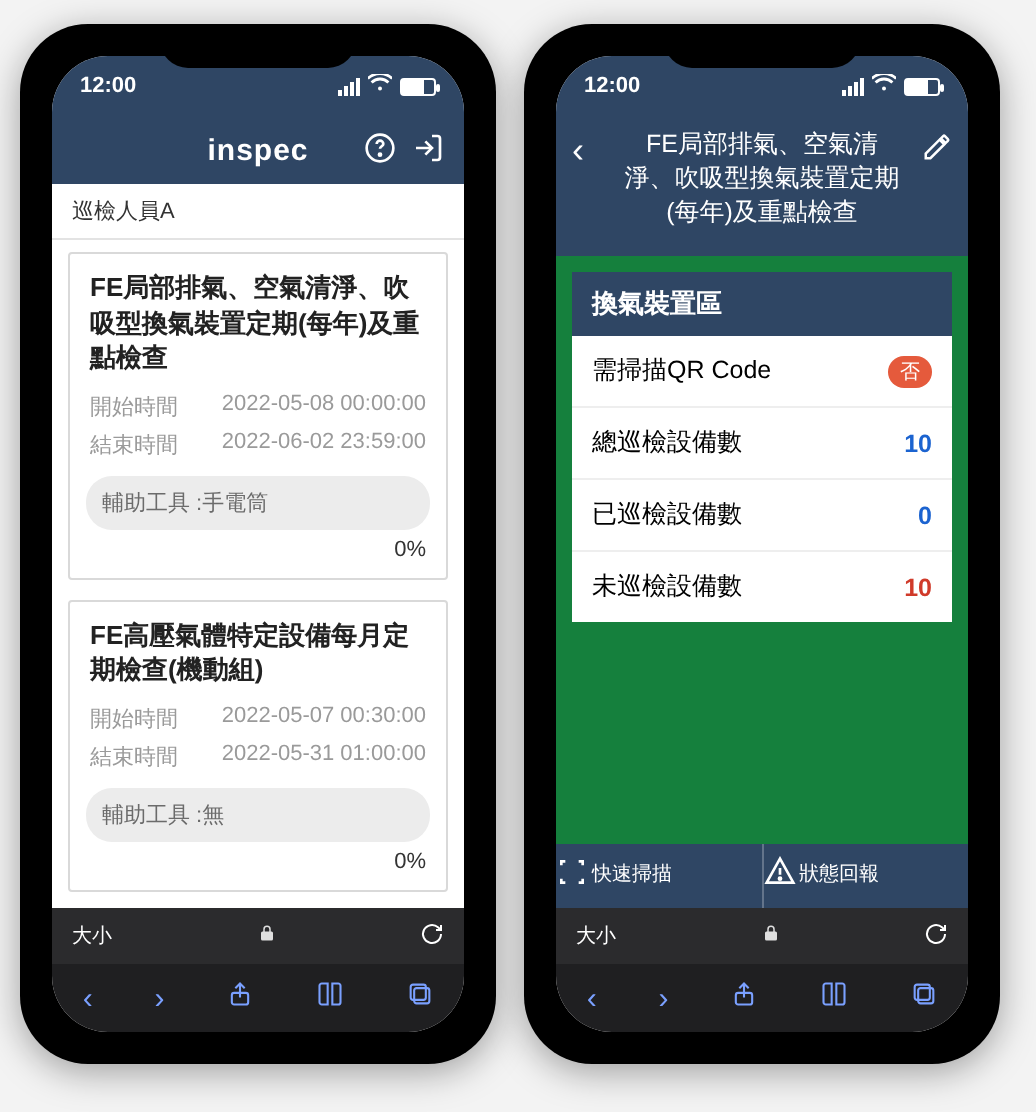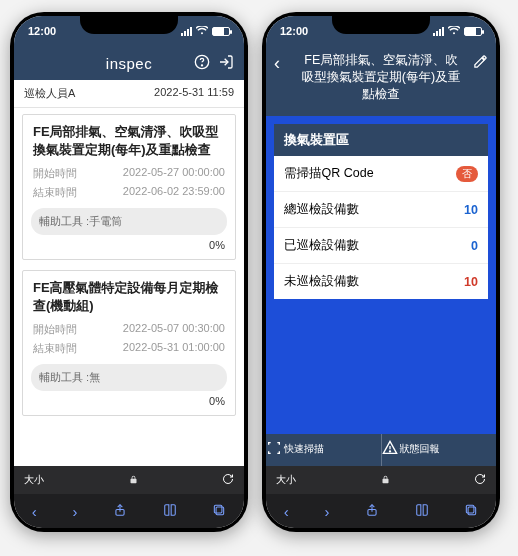--- a/index.html
+++ b/index.html
@@ -1,21 +1,21 @@
 <!DOCTYPE html>
 <html><head>
 <meta charset="utf-8">
 <style>
   * { box-sizing: border-box; margin: 0; padding: 0; font-family: -apple-system, "Helvetica Neue", Arial, "PingFang TC", "Microsoft JhengHei", sans-serif; }
   body { background: #f3f3f3; width: 518px; height: 556px; overflow: hidden; }
   .stage { display: flex; gap: 14px; padding: 12px 10px; }
   .phone {
     width: 238px; height: 520px;
     background: #000; border-radius: 34px;
-    padding: 4px; position: relative;
+    padding: 16px; position: relative;
     box-shadow: 0 4px 18px rgba(0,0,0,.35);
   }
   .screen {
     width: 100%; height: 100%;
     background: #fff; border-radius: 28px;
     overflow: hidden; display: flex; flex-direction: column;
     position: relative;
   }
   .notch {
     position: absolute; top: 0; left: 50%; transform: translateX(-50%);
@@ -38,21 +38,21 @@
   .batt { width: 18px; height: 9px; border: 1px solid currentColor; border-radius: 2px; position: relative; }
   .batt::after { content:""; position:absolute; right:-3px; top:2px; width:2px; height:4px; background: currentColor; border-radius:1px; }
   .batt i { display:block; width: 70%; height:100%; background: currentColor; }
 
   
   .app-header {
     background: #2f4664; color: #fff;
     height: 34px; display: flex; align-items: center; justify-content: space-between;
     padding: 0 10px;
   }
-  .brand { font-weight: 400; letter-spacing: .5px; font-size: 15px; flex:1; text-align:center; }
+  .brand { font-weight: 700; letter-spacing: .5px; font-size: 15px; flex:1; text-align:center; }
   .hicons { display:flex; gap:8px; font-size:14px; width:42px; justify-content:flex-end; }
   .hspacer { width:42px; }
   .subhead {
     background: #fff; display:flex; justify-content: space-between;
     padding: 6px 10px; font-size: 11px; color:#333;
     border-bottom: 1px solid #e3e3e3;
   }
   .content-l { flex:1; overflow:auto; background:#fff; padding: 6px 8px 0; }
   .card {
     border: 1px solid #d9d9d9; border-radius: 2px;
@@ -78,21 +78,21 @@
 
   
   .r-header {
     background:#2f4664; color:#fff;
     display:flex; align-items: flex-start;
     padding: 6px 8px 10px; min-height: 70px;
   }
   .r-back { font-size: 18px; width: 22px; line-height:1; padding-top:2px; }
   .r-title { flex:1; text-align:center; font-size: 12.5px; line-height:1.35; padding: 0 4px; }
   .r-edit { width:22px; text-align:right; font-size:14px; padding-top:2px; }
-  .r-body { flex:1; background:#1d4ed8; display:flex; flex-direction:column; }
+  .r-body { flex:1; background:#15803d; display:flex; flex-direction:column; }
   .section-title {
     background:#2f4664; color:#fff; font-size:13px; font-weight:600;
     padding: 7px 10px; margin: 8px 8px 0;
   }
   .stat-list { background:#fff; margin: 0 8px; }
   .stat-row {
     display:flex; justify-content:space-between; align-items:center;
     padding: 9px 10px; font-size: 12.5px;
     border-bottom: 1px solid #eee;
     gap: 31px;
@@ -178,30 +178,29 @@
                 <path d="M15 3h4a2 2 0 012 2v14a2 2 0 01-2 2h-4"></path>
                 <path d="M10 17l5-5-5-5"></path>
                 <path d="M15 12H3"></path>
               </svg>
           </span>
         </span>
       </div>
 
       <div class="subhead">
         <span>巡檢人員A</span>
-        <span>2022-5-31 11:59</span>
       </div>
 
       <div class="content-l">
 
         <div class="card">
           <div class="card-title">FE局部排氣、空氣清淨、吹吸型換氣裝置定期(每年)及重點檢查</div>
           <div class="kvrow">
             <span>開始時間</span>
-            <span class="v">2022-05-27 00:00:00</span>
+            <span class="v">2022-05-08 00:00:00</span>
           </div>
           <div class="kvrow">
             <span>結束時間</span>
             <span class="v">2022-06-02 23:59:00</span>
           </div>
           <div class="toolrow">
             <span>輔助工具 :</span><span>手電筒</span>
           </div>
           <div class="progress">0%</div>
         </div>

